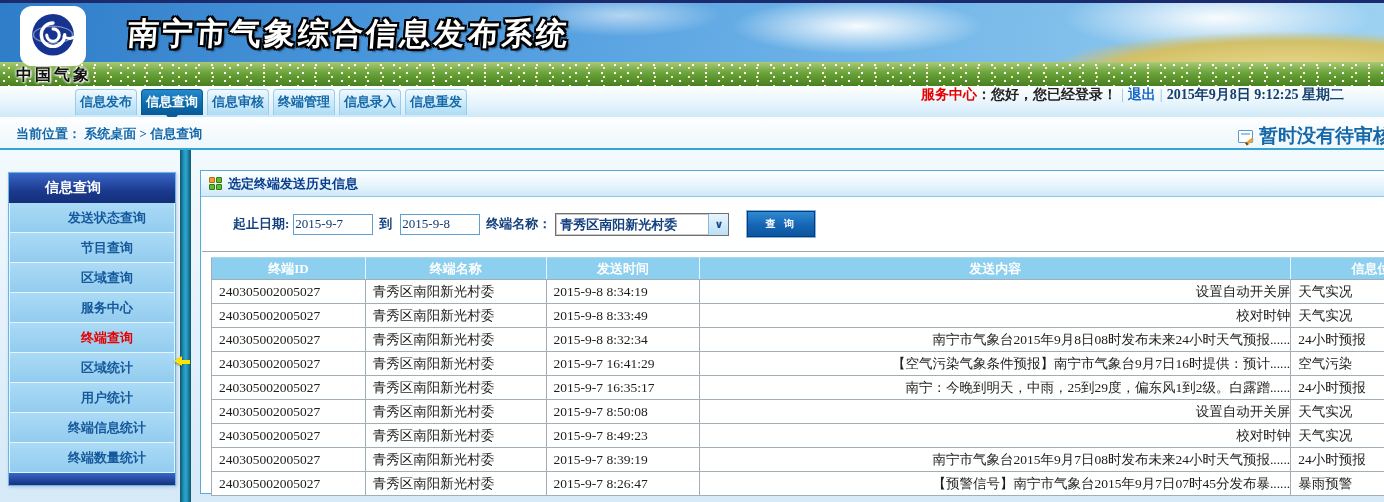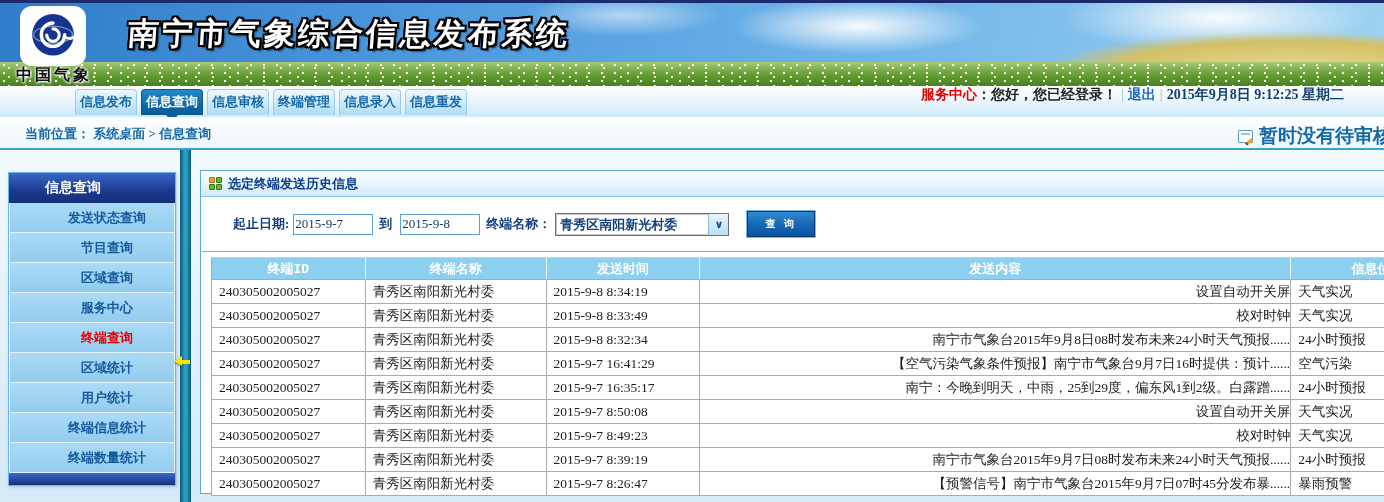--- a/index.html
+++ b/index.html
@@ -47,21 +47,21 @@
   .service { position:absolute; right:40px; top:0; font-size:14px; font-weight:bold; white-space:nowrap; color:#222; }
   .service .svc-label { color:#e60000; }
   .service .pipe { color:#8fb8d8; font-weight:normal; padding:0 4px; }
   .service .logout { color:#1467c8; cursor:pointer; }
   .service .dt { color:#14406e; }
 
   
   .crumbrow { position:relative; width:100%; height:33px;
     background:linear-gradient(180deg,#fdfeff 0%,#eef7fd 100%);
     border-bottom:2px solid #35a3d4; }
-  .crumb { position:absolute; left:25px; top:8px; font-size:13px; font-weight:bold; color:#1568a8; }
+  .crumb { position:absolute; left:16px; top:8px; font-size:13px; font-weight:bold; color:#1568a8; }
   .notice { position:absolute; left:1238px; top:6px; display:flex; align-items:center; gap:6px; white-space:nowrap; }
   .notice-text { font-size:19px; font-weight:bold; color:#1568a8;font-family:Liberation Serif, serif; }
   .doc-icon { position:relative; width:15px; height:13px; background:#fff; border:1px solid #5a9ad0; border-radius:1px; }
   .doc-icon i { position:absolute; left:2px; top:2px; width:9px; height:2px; background:#9cc6e8; }
   .doc-icon b { position:absolute; right:-2px; bottom:-1px; width:9px; height:3px; background:#f0a030;
     border-left:2px solid #7a4a10; transform:rotate(-40deg); }
 
   
   .content { position:relative; width:100%; height:352px;
     background:linear-gradient(180deg,#f3fafd 0%,#e2f0fa 55%,#d5e9f7 100%); }
@@ -112,21 +112,21 @@
     letter-spacing:3px; cursor:pointer; border:1px solid #0a3878;
     background:linear-gradient(180deg,#2f8ad0 0%,#1565b4 55%,#0d559e 100%);
     box-shadow:0 0 0 1px #7fb6e2; font-family:"Liberation Serif","DejaVu Serif",serif; }
   .form-sep { border-top:1px solid #9aa8b0; margin:0 1px; }
 
   
   table.hist { border-collapse:collapse; margin:5px 0 0 10px; table-layout:fixed; width:1241px;
     font-size:13.5px; }
   table.hist th { height:22px; background:#8ccfee; color:#fff; font-size:13px; font-weight:bold;
     text-align:center; border-right:1px solid #e9f7fe; border-bottom:1px solid #a2aeb5; border-top:1px solid #a8d8ee; }
-  table.hist th:first-child { border-left:1px solid #a2aeb5;font-family:Liberation Mono, monospace; }
+  table.hist th:first-child { border-left:1px solid #a2aeb5; }
   table.hist td { height:24px; border:1px solid #a2aeb5; background:#fff; color:#1c1c1c;
     padding:0 0 0 7px; white-space:nowrap; overflow:hidden; }
   .c0 { width:153px; } .c1 { width:180px; } .c2 { width:153px; } .c3 { width:588px;text-align:right; } .c4 { width:160px; }
 </style>
 </head>
 <body>
 
 <div class="banner">
   <div class="hill"></div>
   <div class="grass"></div>

